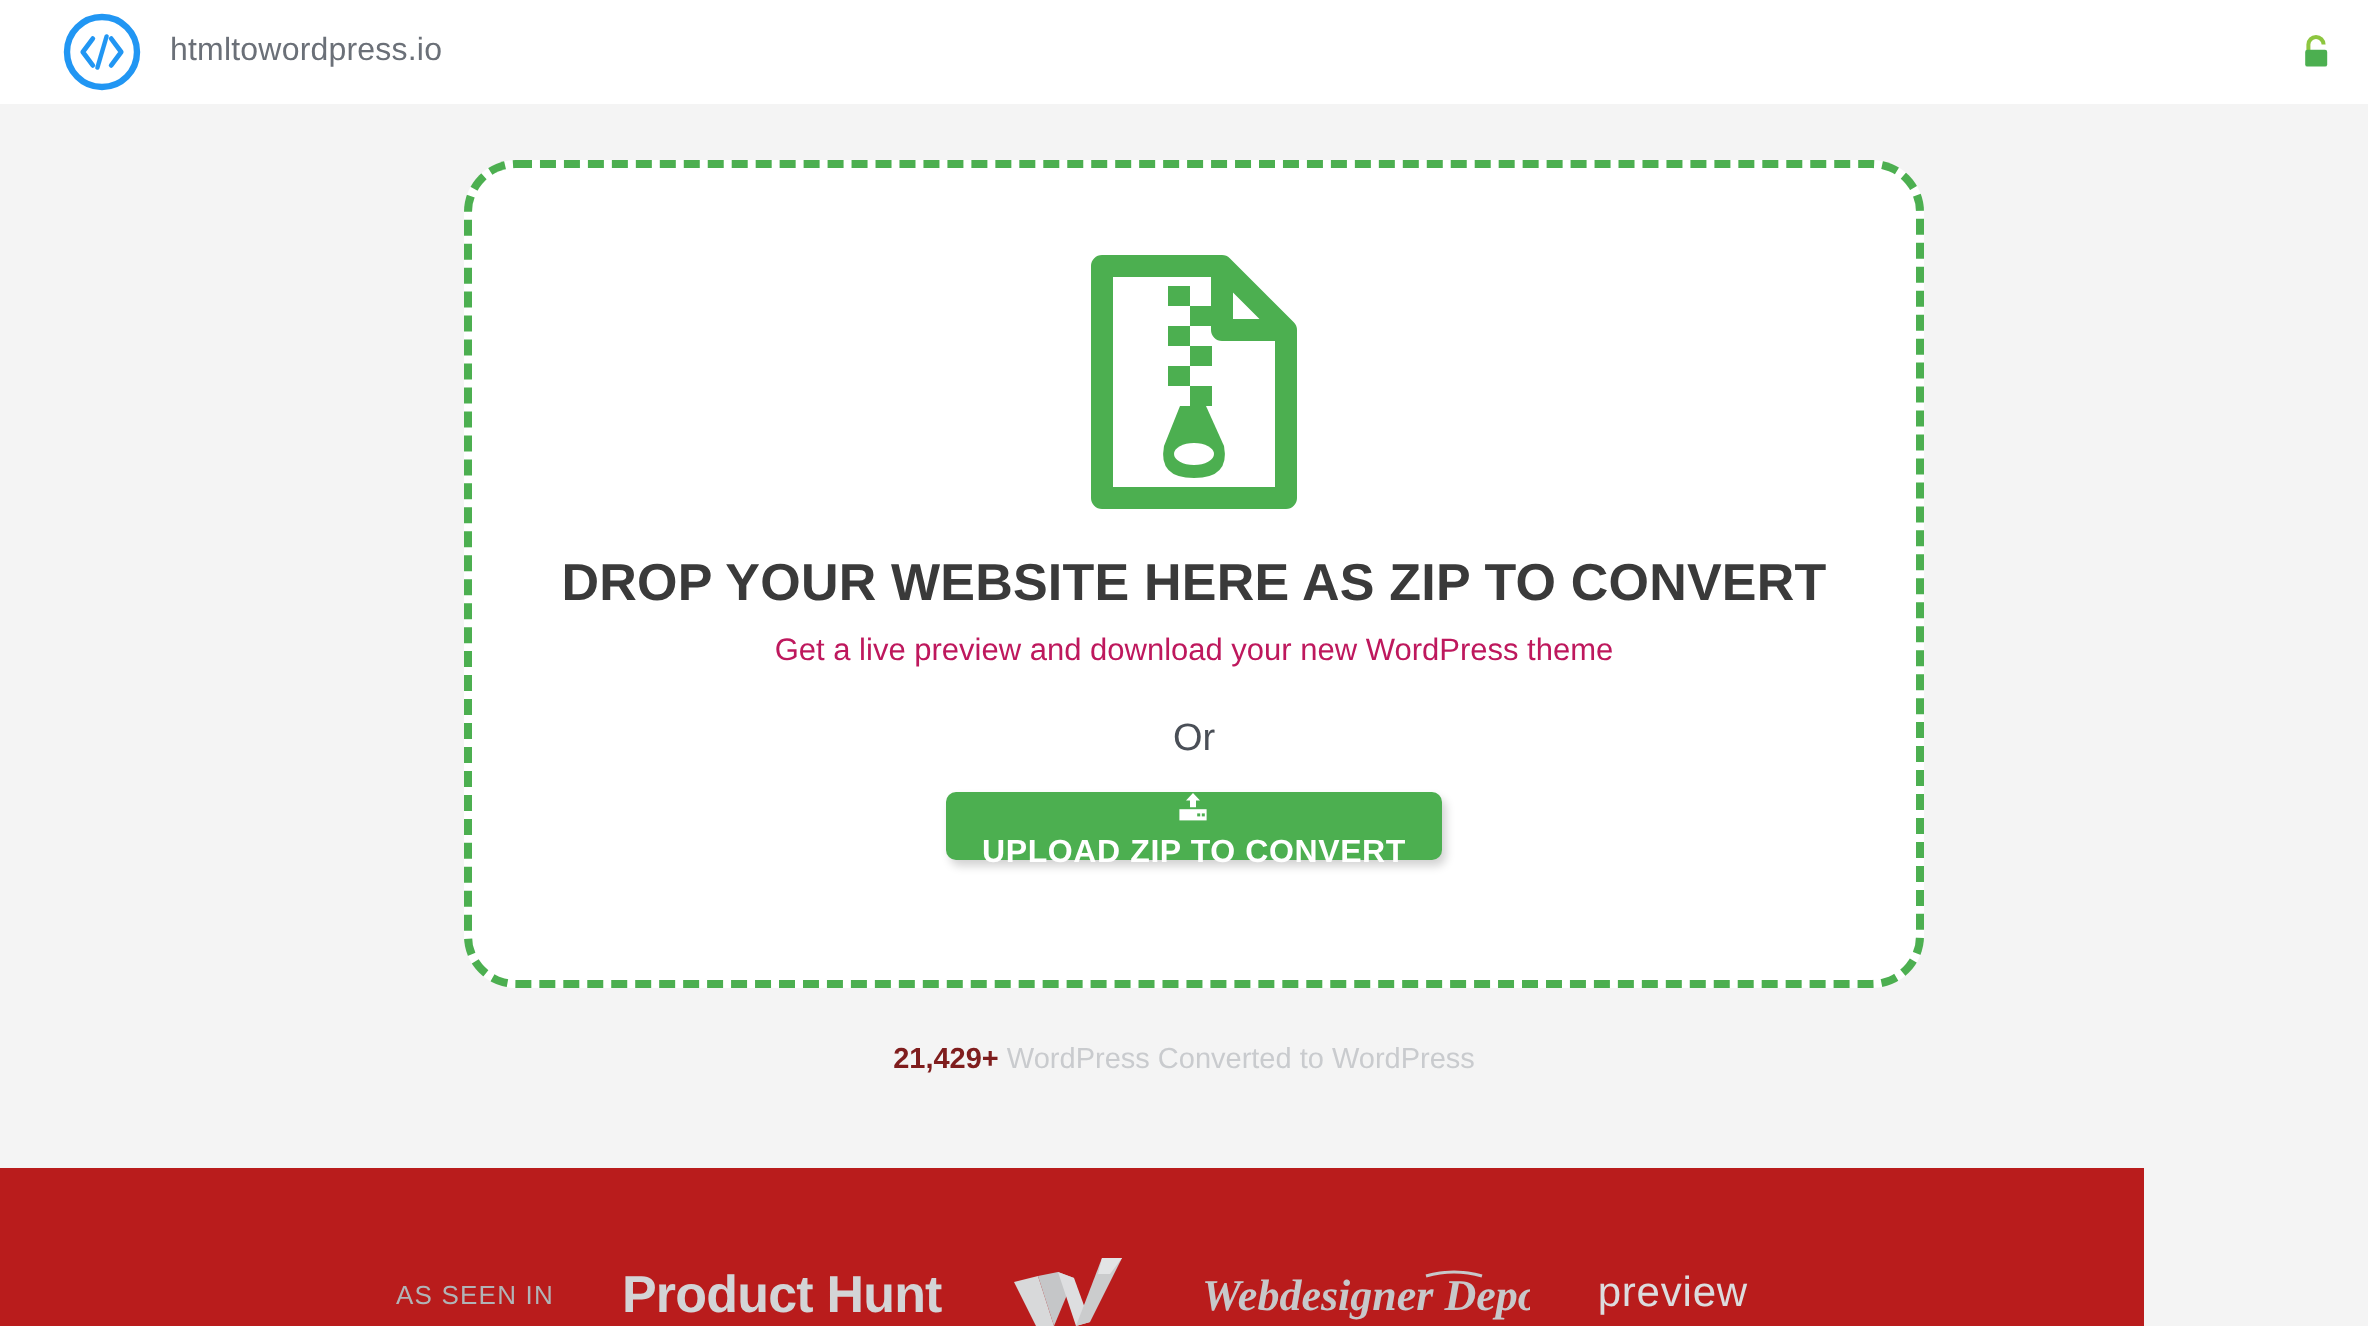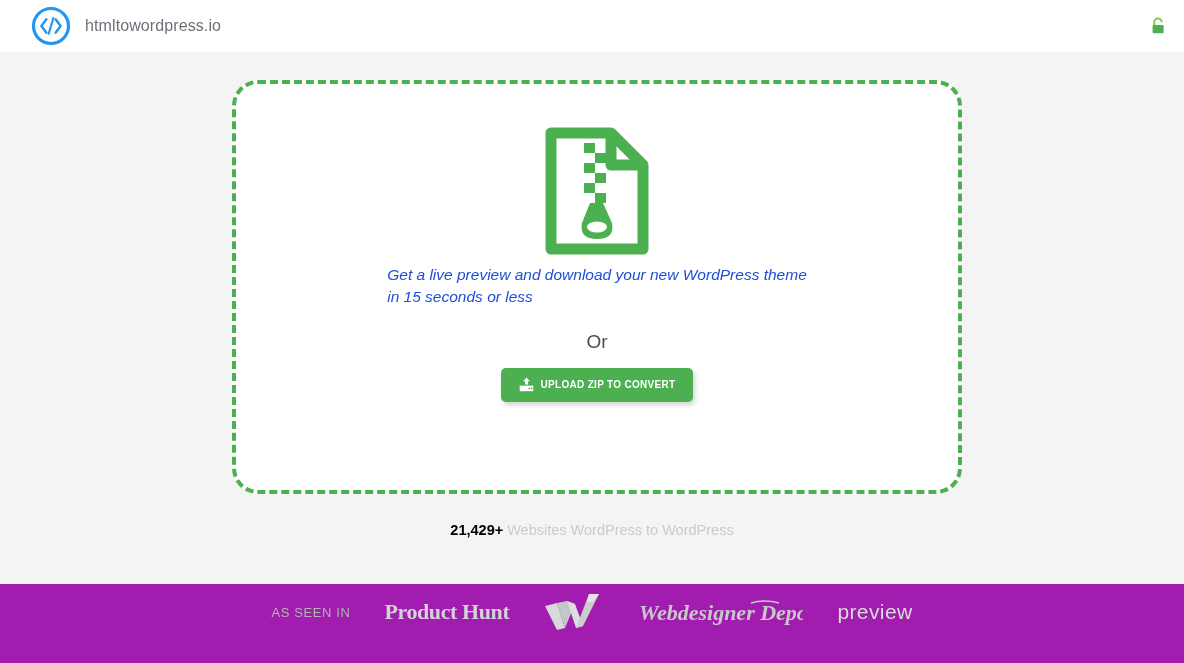--- a/index.html
+++ b/index.html
@@ -93,93 +93,92 @@
     font-size: 26px;
     font-weight: bold;
     color: #3a3a3a;
     letter-spacing: 0.1px;
     line-height: 1.1;
     text-align: center;
   }
   .dz-sub {
     margin-top: 9px;
     font-size: 15.5px;
-    color: #1d4ed8;
-    text-align: left;
+    color: #be185d;
+    text-align: right;
     line-height: 1.45;
-    font-style: italic;
   }
   .dz-or {
     margin-top: 22px;
     font-size: 19px;
     color: #4a4f57;
     text-align: left;
   }
   .upload-btn {
     margin-top: 15px;
     background: #4caf50;
     border: none;
     border-radius: 5px;
     color: #ffffff;
     font-family: "Liberation Sans", sans-serif;
-    font-size: 10px;
+    font-size: 16px;
     font-weight: bold;
     letter-spacing: 0.3px;
     padding: 0 18px;
     height: 34px;
     display: inline-flex;
     align-items: center;
     gap: 7px;
     cursor: pointer;
     box-shadow: 2px 3px 5px rgba(0,0,0,0.18);
+    flex-direction: column;
   }
   .upload-glyph { width: 15px; height: 15px; display: block; }
 
   .counter {
     position: absolute;
     left: 0;
     top: 470px;
     width: 1184px;
     text-align: center;
     font-size: 14.5px;
     color: #c9cbce;
   }
-  .counter b { color: #000000; font-weight: bold; }
+  .counter b { color: #7f1d1d; font-weight: bold; }
 
   
   .footer {
     position: absolute;
     left: 0; top: 584px;
-    width: 1184px;
+    width: 1072px;
     height: 79px;
-    background: #a21caf;
-    display: flex;
-    align-items: flex-start;
+    background: #b91c1c;
+    display: flex;
+    align-items: flex-end;
     justify-content: center;
   }
   .footer-inner {
     display: flex;
     align-items: center;
     gap: 34px;
     transform: translateY(6px);
   }
   .as-seen {
     font-size: 13px;
     color: #b1b3b6;
     letter-spacing: 0.6px;
     white-space: nowrap;
   }
   .logo-tnw { width: 96px; height: 44px; display:block; }
   .logo-ph {
-    font-size: 22px;
+    font-size: 26px;
     font-weight: bold;
     color: #d3d4d6;
     letter-spacing: -0.4px;
     white-space: nowrap;
-    font-family: Liberation Serif, serif;
   }
   .logo-w { width: 62px; height: 44px; display:block; }
   .logo-wdd { width: 164px; height: 36px; display:block; }
   .logo-cssmania { width: 138px; height: 34px; display:block; }
   .logo-coliss {
     font-size: 21px;
     color: #dcdcde;
     letter-spacing: 0.4px;
     white-space: nowrap;
   }
@@ -223,43 +222,43 @@
           <rect x="39" y="36" width="11" height="10"></rect>
           <rect x="50" y="46" width="11" height="10"></rect>
           <rect x="39" y="56" width="11" height="10"></rect>
           <rect x="50" y="66" width="11" height="10"></rect>
         </g>
         <path d="M45 76 H58 L67 96 Q70 112 52 112 Q34 112 37 96 Z" fill="#4caf50"></path>
         <ellipse cx="52" cy="100" rx="10" ry="5.5" fill="#ffffff"></ellipse>
       </svg>
     </span>
 
+    <div class="dz-title">DROP YOUR WEBSITE HERE AS ZIP TO CONVERT</div>
 
     <div class="dz-sub">
       <div>Get a live preview and download your new WordPress theme</div>
-      <div>in 15 seconds or less</div>
     </div>
 
     <div class="dz-or">Or</div>
 
     <button class="upload-btn">
       <span class="upload-glyph">
         <svg viewBox="0 0 15 15" width="15" height="15" aria-hidden="true">
           <path d="M7.5 0.5 L11 4.3 H9 V7.6 H6 V4.3 H4 Z" fill="#ffffff"></path>
           <path d="M0.7 8.6 H14.3 V14.2 H0.7 Z" fill="#ffffff"></path>
           <rect x="9.6" y="10.7" width="1.5" height="1.5" fill="#4caf50"></rect>
           <rect x="11.9" y="10.7" width="1.5" height="1.5" fill="#4caf50"></rect>
         </svg>
       </span>
       <span>UPLOAD ZIP TO CONVERT</span>
     </button>
   </div>
 
   <div class="counter">
-    <b>21,429+</b><span> Websites WordPress to WordPress</span>
+    <b>21,429+</b><span> WordPress Converted to WordPress</span>
   </div>
 </div>
 
 <div class="footer">
   <div class="footer-inner">
 
     <span class="as-seen">AS SEEN IN</span>
 
 
     <span class="logo-ph">Product Hunt</span>

